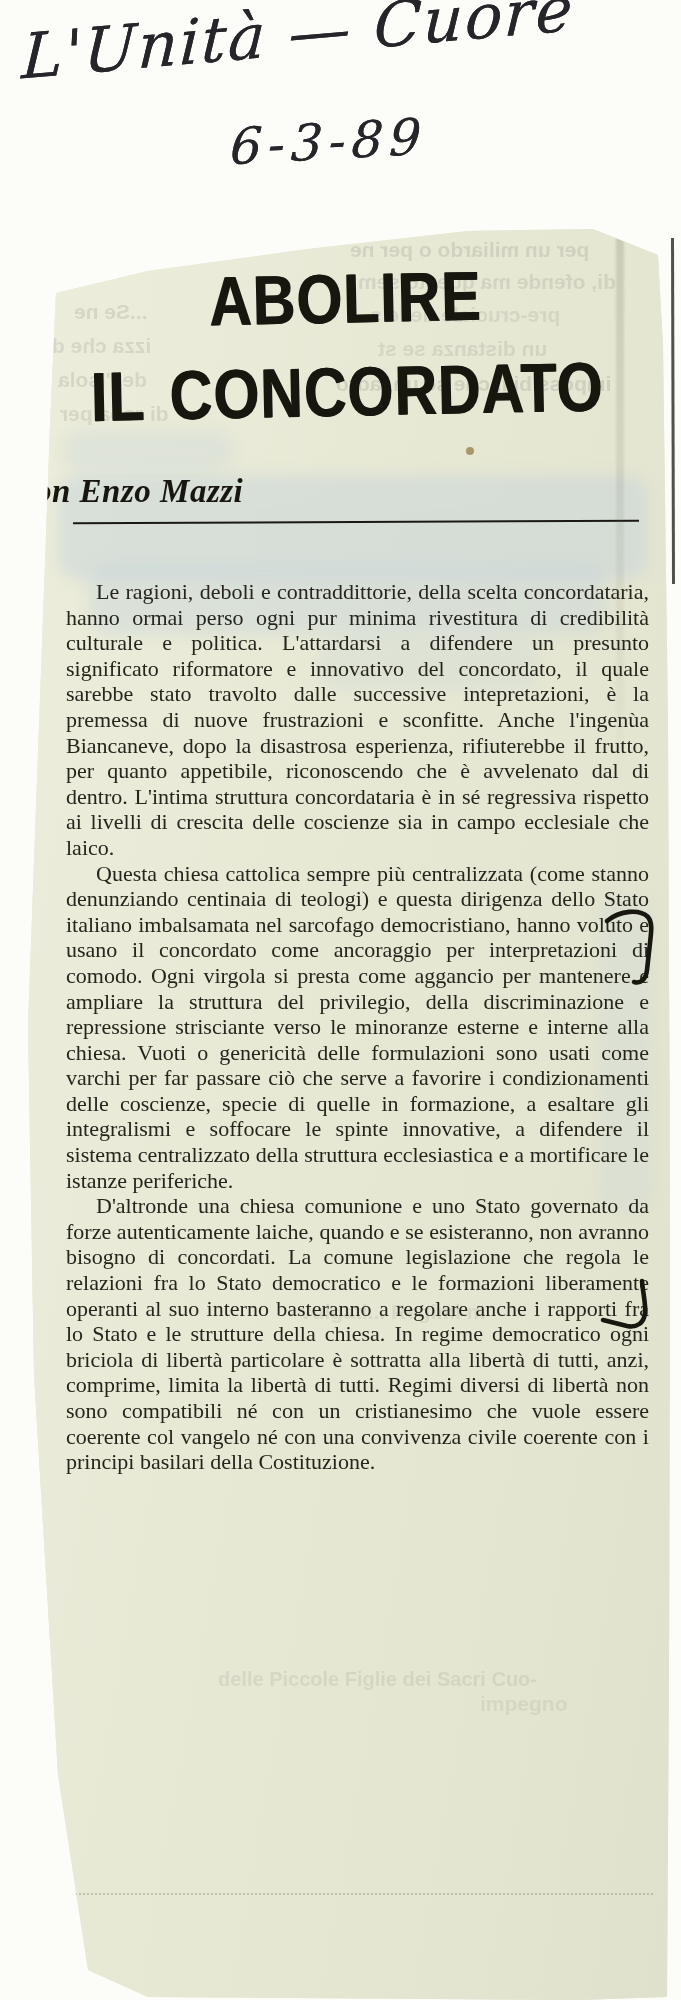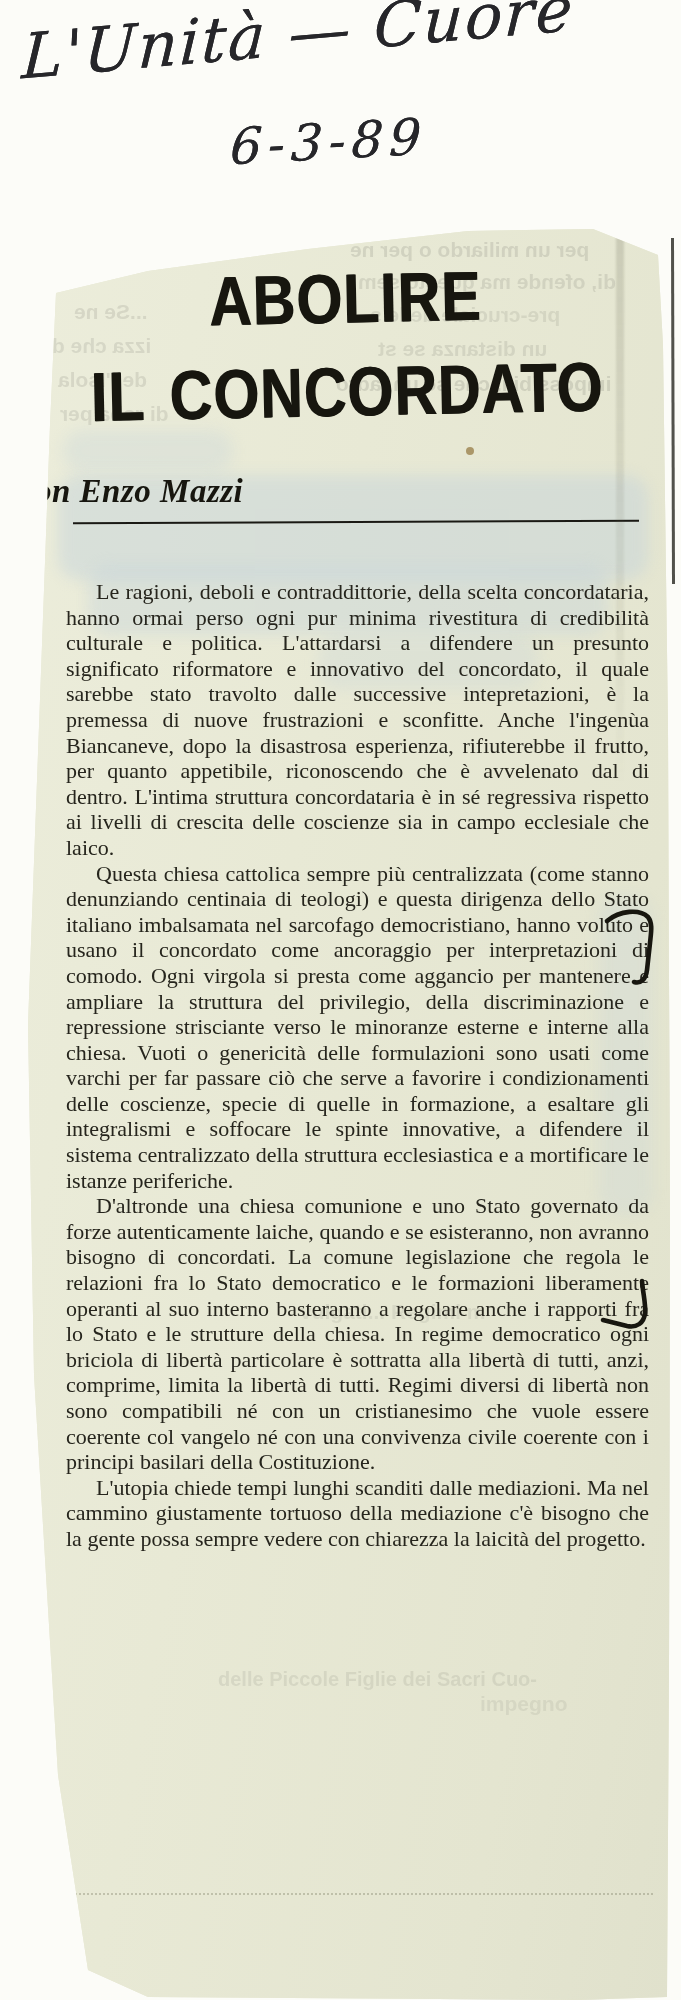--- a/index.html
+++ b/index.html
@@ -195,21 +195,20 @@
       <div class="hl">IL CONCORDATO</div>
     </div>
 
     <div class="byline">don Enzo Mazzi</div>
     <div class="byline-rule"></div>
 
     <div class="body-col">
       <p>Le ragioni, deboli e contraddittorie, della scelta concordataria, hanno ormai perso ogni pur minima rivestitura di credibilità culturale e politica. L'attardarsi a difendere un presunto significato riformatore e innovativo del concordato, il quale sarebbe stato travolto dalle successive intepretazioni, è la premessa di nuove frustrazioni e sconfitte. Anche l'ingenùa Biancaneve, dopo la disastrosa esperienza, rifiuterebbe il frutto, per quanto appetibile, riconoscendo che è avvelenato dal di dentro. L'intima struttura concordataria è in sé regressiva rispetto ai livelli di crescita delle coscienze sia in campo ecclesiale che laico.</p>
       <p>Questa chiesa cattolica sempre più centralizzata (come stanno denunziando centinaia di teologi) e questa dirigenza dello Stato italiano imbalsamata nel sarcofago democristiano, hanno voluto e usano il concordato come ancoraggio per interpretazioni di comodo. Ogni virgola si presta come aggancio per mantenere e ampliare la struttura del privilegio, della discriminazione e repressione strisciante verso le minoranze esterne e interne alla chiesa. Vuoti o genericità delle formulazioni sono usati come varchi per far passare ciò che serve a favorire i condizionamenti delle coscienze, specie di quelle in formazione, a esaltare gli integralismi e soffocare le spinte innovative, a difendere il sistema centralizzato della struttura ecclesiastica e a mortificare le istanze periferiche.</p>
       <p>D'altronde una chiesa comunione e uno Stato governato da forze autenticamente laiche, quando e se esisteranno, non avranno bisogno di concordati. La comune legislazione che regola le relazioni fra lo Stato democratico e le formazioni liberamente operanti al suo interno basteranno a regolare anche i rapporti fra lo Stato e le strutture della chiesa. In regime democratico ogni briciola di libertà particolare è sottratta alla libertà di tutti, anzi, comprime, limita la libertà di tutti. Regimi diversi di libertà non sono compatibili né con un cristianesimo che vuole essere coerente col vangelo né con una convivenza civile coerente con i principi basilari della Costituzione.</p>
-      <p>L'utopia chiede tempi lunghi scanditi dalle mediazioni. Ma nel cammino giustamente tortuoso della mediazione c'è bisogno che la gente possa sempre vedere con chiarezza la laicità del progetto.</p>
     </div>
 
     <div class="crease"></div>
     <div class="dotline"></div>
     <div class="stain"></div>
   </div>
 
   <svg class="overlay" width="681" height="2000" viewBox="0 0 681 2000">
     <path d="M 607 921 C 620 910, 640 909, 648 917 C 653 923, 651 933, 650 943 L 647 970 C 646 979, 641 984, 634 982" fill="none" stroke="#17160f" stroke-width="4.6" stroke-linecap="round"></path>
     <path d="M 642 1281 C 643 1294, 646 1304, 645 1313 C 644 1323, 637 1328, 627 1326 L 603 1320" fill="none" stroke="#17160f" stroke-width="4.6" stroke-linecap="round"></path>

